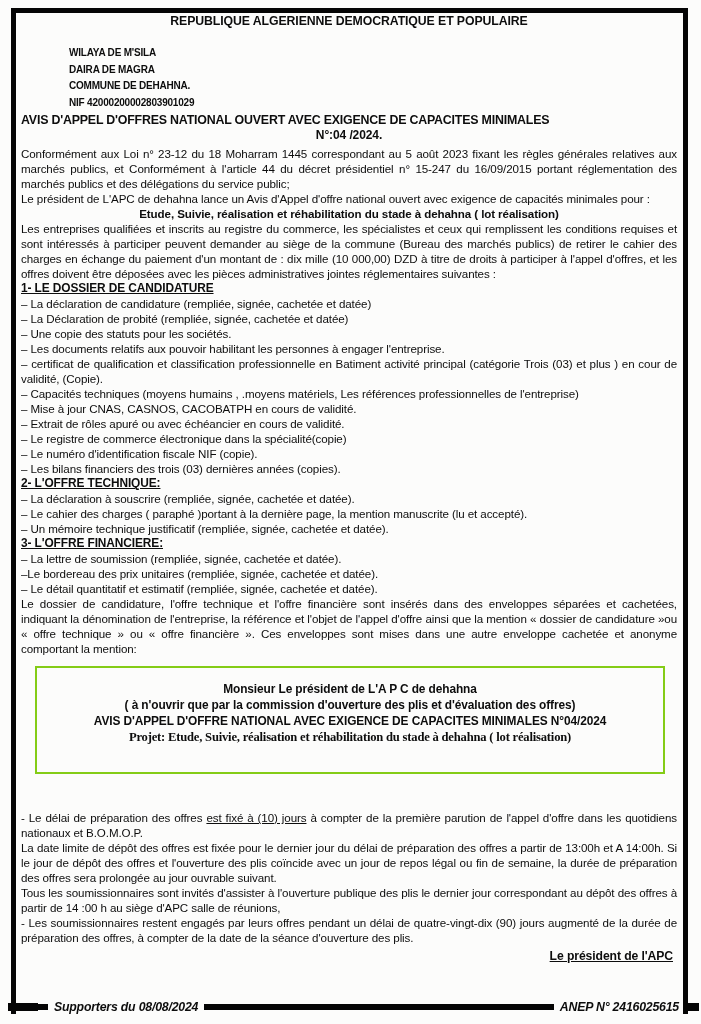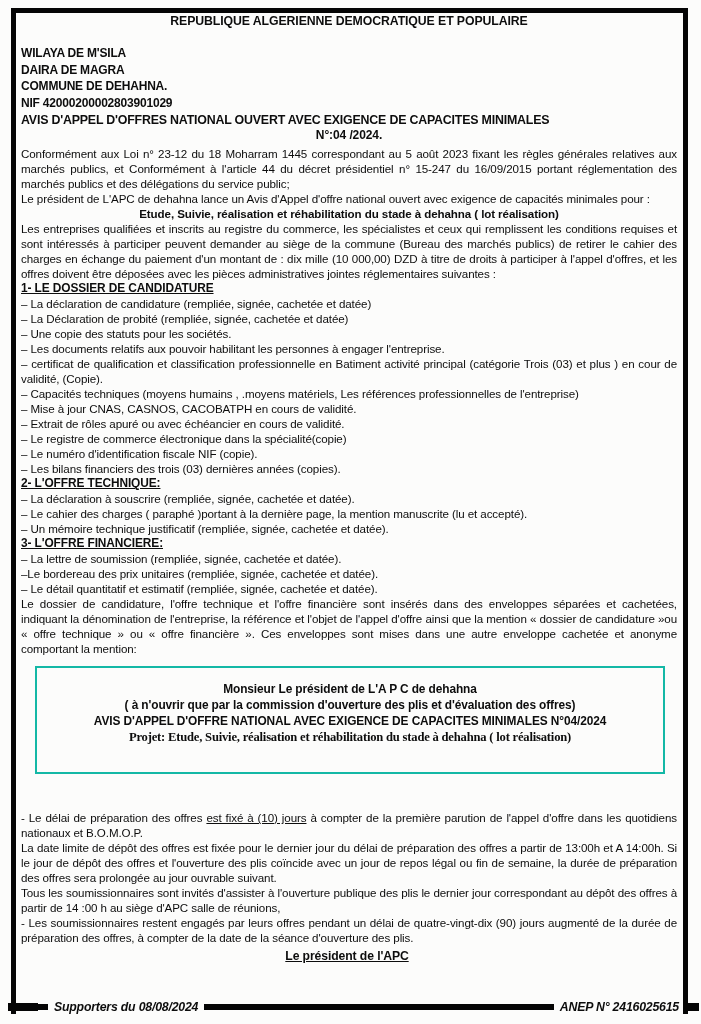--- a/index.html
+++ b/index.html
@@ -20,40 +20,40 @@
   }
   .content{
     position:absolute;
     left:21px;top:14px;right:24px;
     font-size:11.6px;
     line-height:15px;
     font-weight:500;
     letter-spacing:-0.1px;
   }
   .republic{font-size:12.3px;font-weight:700;text-align:center;margin-bottom:16px;}
-  .org-line{font-size:12px;font-weight:700;line-height:16.5px;letter-spacing:-0.2px;}
+  .org-line{font-size:10px;font-weight:700;line-height:16.5px;letter-spacing:-0.2px;margin-left:48px;}
   .notice-title{font-size:12.4px;font-weight:700;margin-top:2px;letter-spacing:-0.2px;}
   .notice-number{font-size:12px;font-weight:700;text-align:center;margin-bottom:3px;}
   .para{text-align:justify;}
   .launch-line{text-align:left;}
   .project-line{font-weight:700;text-align:center;}
   .section-title{font-weight:700;font-size:11.9px;text-decoration:underline;}
   .item{text-align:justify;}
   .envelope-box{
-    border:2px solid #14b8a6;
+    border:2px solid #84cc16;
     margin:10px 12px 0 14px;
     padding:13px 8px 26px 8px;
     text-align:center;
   }
   .envelope-box .l1,.envelope-box .l2,.envelope-box .l3{font-weight:700;font-size:11.9px;line-height:16px;}
   .envelope-box .l4{font-weight:700;font-size:12.6px;line-height:17px;font-family:"Liberation Serif", serif;letter-spacing:-0.2px;}
   .closing{margin-top:36px;}
   .u{text-decoration:underline;}
   .signature{
-    text-align:center;
+    text-align:right;
     font-weight:700;
     font-size:12.2px;
     text-decoration:underline;
     margin-top:4px;
     padding-right:4px;
   }
   .footer{
     position:absolute;
     left:8px;right:2px;bottom:6px;
     height:22px;

